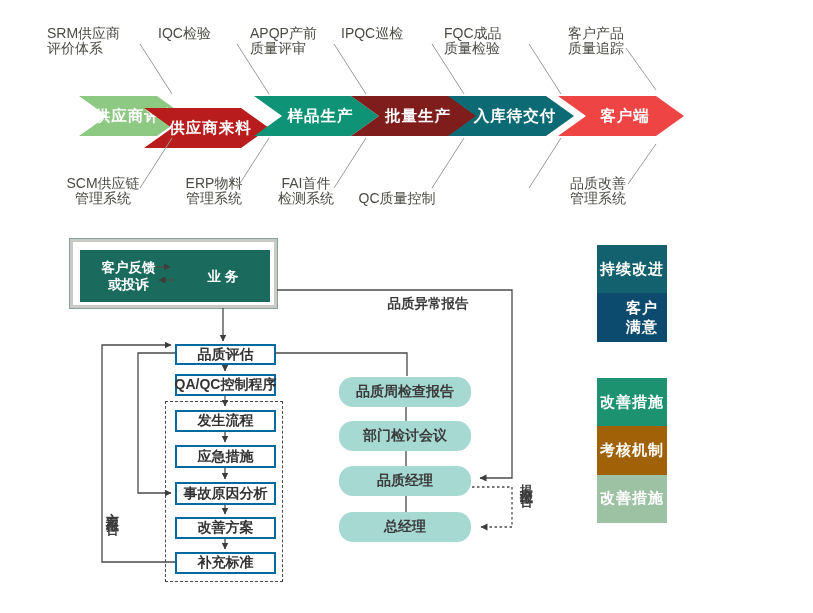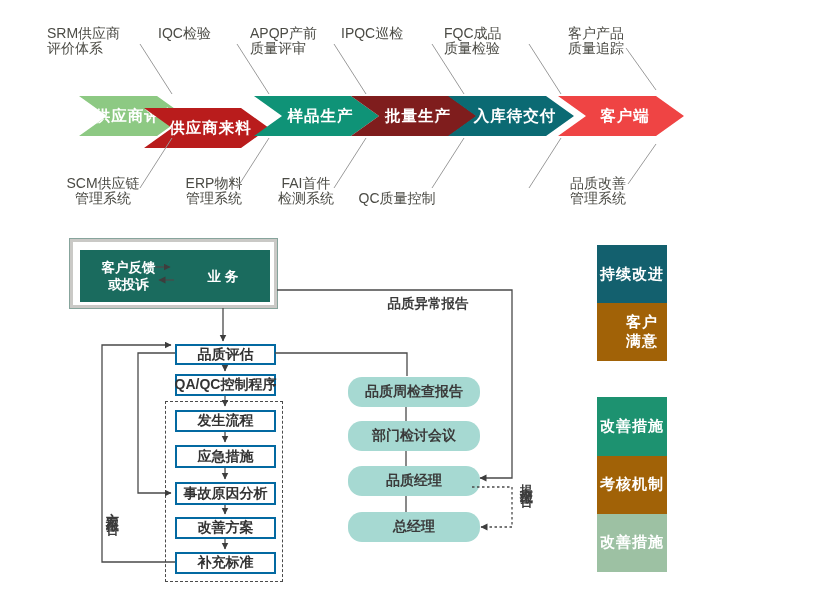--- a/index.html
+++ b/index.html
@@ -16,27 +16,27 @@
   
   .outer-box{position:absolute;left:70px;top:239px;width:207px;height:69px;box-sizing:border-box;
              border:3px solid #cac9c6;box-shadow:0 0 0 1px #87a49c;background:#fff;}
   .darkbox{position:absolute;background:#1a6b5e;color:#fff;display:flex;align-items:center;justify-content:center;
            text-align:center;font-size:13.5px;line-height:17px;font-weight:600;white-space:pre-line;}
   .wbox{position:absolute;left:175px;width:101px;background:#fff;border:2px solid #0369a1;box-sizing:border-box;
         display:flex;align-items:center;justify-content:center;font-size:14px;font-weight:600;color:#333;
         white-space:nowrap;}
   .dashed-box{position:absolute;left:165px;top:401px;width:118px;height:181px;border:1.5px dashed #4a4a4a;
               box-sizing:border-box;}
-  .rbox{position:absolute;left:348px;width:132px;height:30px;background:#a6d9d2;border-radius:14px;
+  .rbox{position:absolute;left:339px;width:132px;height:30px;background:#a6d9d2;border-radius:14px;
         display:flex;align-items:center;justify-content:center;font-size:14px;font-weight:600;color:#3b3b3b;}
   .flabel{position:absolute;font-size:13.5px;font-weight:600;color:#3b3b3b;}
   .vlabel{position:absolute;writing-mode:vertical-rl;text-orientation:upright;font-size:13px;font-weight:600;
           color:#3b3b3b;letter-spacing:3px;}
   
-  #sidebar{position:absolute;left:597px;top:245px;width:70px;height:327px;display:flex;flex-direction:column;}
+  #sidebar{position:absolute;left:597px;top:245px;width:70px;height:278px;display:flex;flex-direction:column;}
   .side-item{flex:1;display:flex;align-items:center;justify-content:center;color:#fff;font-size:15px;
              font-weight:bold;letter-spacing:1px;}
   svg.overlay{position:absolute;left:0;top:0;pointer-events:none;}
 </style>
 </head>
 <body>
 
 <div id="canvas">
 
   <div class="lbl-top" style="left:47px">SRM供应商
@@ -86,21 +86,21 @@
   <div class="rbox" style="top:421px">部门检讨会议</div>
   <div class="rbox" style="top:466px">品质经理</div>
   <div class="rbox" style="top:512px">总经理</div>
 
   <div class="flabel" style="left:363px;top:295px;width:130px;text-align:center">品质异常报告</div>
   <div class="vlabel" style="left:103px;top:502px">方案报告</div>
   <div class="vlabel" style="left:517px;top:474px">提交报告</div>
 
   <div id="sidebar">
     <div class="side-item" style="background: rgb(19, 96, 110);">持续改进</div>
-    <div class="side-item" style="background: #a16207; padding-left: 29px;">客户满意</div>
+    <div class="side-item" style="background: #0c4a6e; padding-left: 29px;">客户满意</div>
     <div class="side-item" style="background: rgb(29, 146, 112); margin-top: 36px;">改善措施</div>
     <div class="side-item" style="background: #a16207;">考核机制</div>
     <div class="side-item" style="background: rgb(157, 193, 163);">改善措施</div>
   </div>
 
   <svg class="overlay" width="813" height="613" viewBox="0 0 813 613">
     <defs>
       <marker id="arr" markerWidth="8" markerHeight="8" refX="6.5" refY="3.5" orient="auto" markerUnits="userSpaceOnUse">
         <path d="M0,0 L7,3.5 L0,7 z" fill="#3d3d3d"></path>
       </marker>

